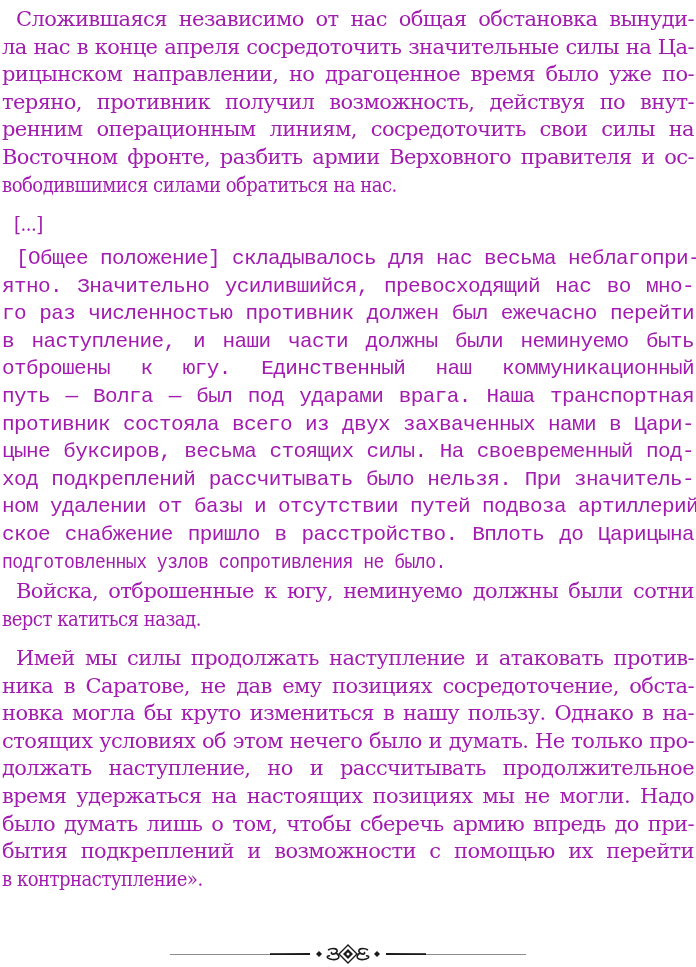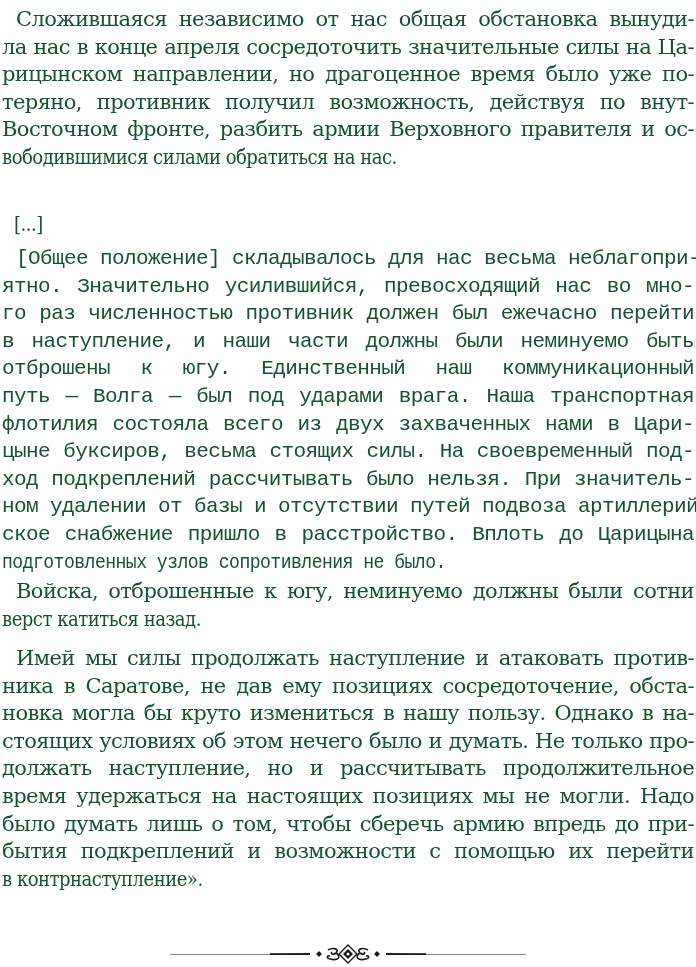--- a/index.html
+++ b/index.html
@@ -1,20 +1,20 @@
 <!DOCTYPE html>
 <html><head>
 <meta charset="utf-8">
 <style>
   html, body { margin: 0; padding: 0; background: #ffffff; }
   body { width: 696px; height: 967px; position: relative; overflow: hidden; }
   .page {
     position: absolute; left: 0; top: 0; width: 696px; height: 967px;
     font-family: "DejaVu Serif", "Liberation Serif", serif;
-    color: #14532d;
+    color: #a21caf;
   }
   .para { position: absolute; left: 2px; width: 692px; }
   .line {
     display: block;
     height: 27.6px;
     line-height: 27.6px;
     font-size: 21px;
     white-space: nowrap;
     text-align: justify;
     text-align-last: justify;
@@ -30,36 +30,37 @@
 </head>
 <body>
 
 <div class="page">
 
   <div class="para" style="top:6px;">
     <span class="line indent">Сложившаяся независимо от нас общая обстановка вынуди-</span>
     <span class="line">ла нас в конце апреля сосредоточить значительные силы на Ца-</span>
     <span class="line">рицынском направлении, но драгоценное время было уже по-</span>
     <span class="line">теряно, противник получил возможность, действуя по внут-</span>
+    <span class="line">ренним операционным линиям, сосредоточить свои силы на</span>
     <span class="line">Восточном фронте, разбить армии Верховного правителя и ос-</span>
     <span class="line last" style="transform: scaleX(0.86);">вободившимися силами обратиться на нас.</span>
   </div>
 
   <div class="para" style="top:211px;">
     <span class="line indent last" style="transform: scaleX(0.86);">[...]</span>
   </div>
 
   <div class="para" style="top:245px;font-family:Liberation Mono, monospace;">
     <span class="line indent">[Общее положение] складывалось для нас весьма неблагопри-</span>
     <span class="line">ятно. Значительно усилившийся, превосходящий нас во мно-</span>
     <span class="line">го раз численностью противник должен был ежечасно перейти</span>
     <span class="line">в наступление, и наши части должны были неминуемо быть</span>
     <span class="line">отброшены к югу. Единственный наш коммуникационный</span>
     <span class="line">путь — Волга — был под ударами врага. Наша транспортная</span>
-    <span class="line">флотилия состояла всего из двух захваченных нами в Цари-</span>
+    <span class="line">противник состояла всего из двух захваченных нами в Цари-</span>
     <span class="line">цыне буксиров, весьма стоящих силы. На своевременный под-</span>
     <span class="line">ход подкреплений рассчитывать было нельзя. При значитель-</span>
     <span class="line">ном удалении от базы и отсутствии путей подвоза артиллерий-</span>
     <span class="line">ское снабжение пришло в расстройство. Вплоть до Царицына</span>
     <span class="line last" style="transform: scaleX(0.86);">подготовленных узлов сопротивления не было.</span>
   </div>
 
   <div class="para" style="top:578px;">
     <span class="line indent">Войска, отброшенные к югу, неминуемо должны были сотни</span>
     <span class="line last" style="transform: scaleX(0.86);">верст катиться назад.</span>

